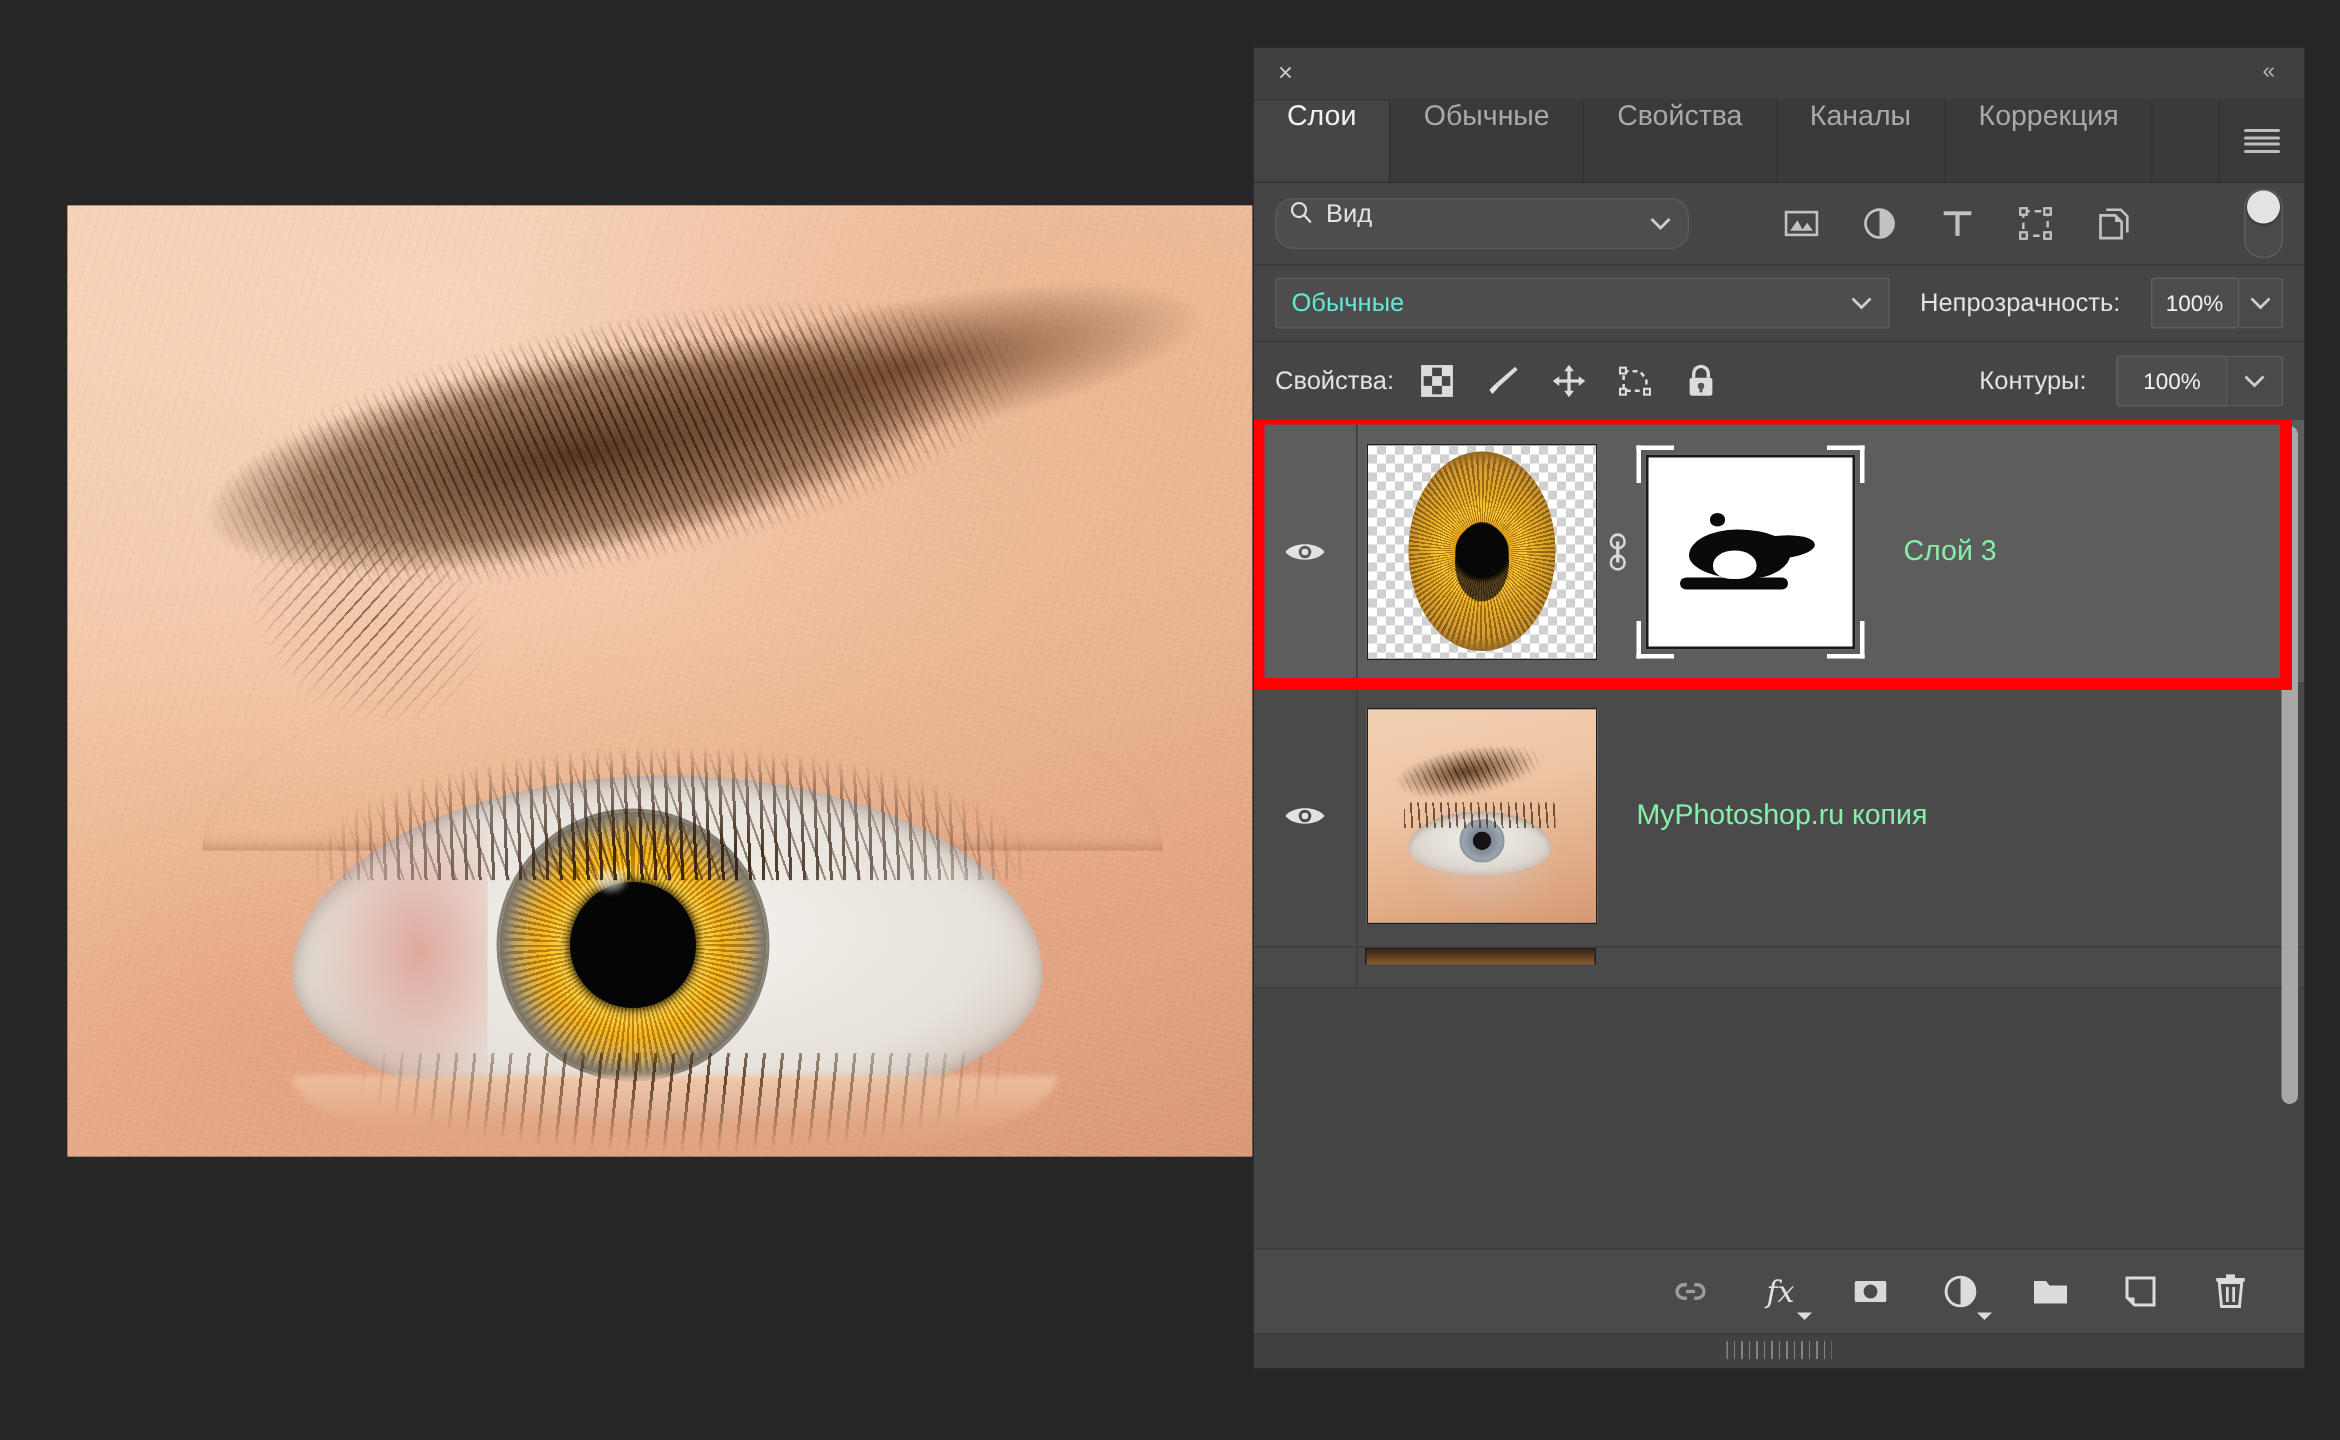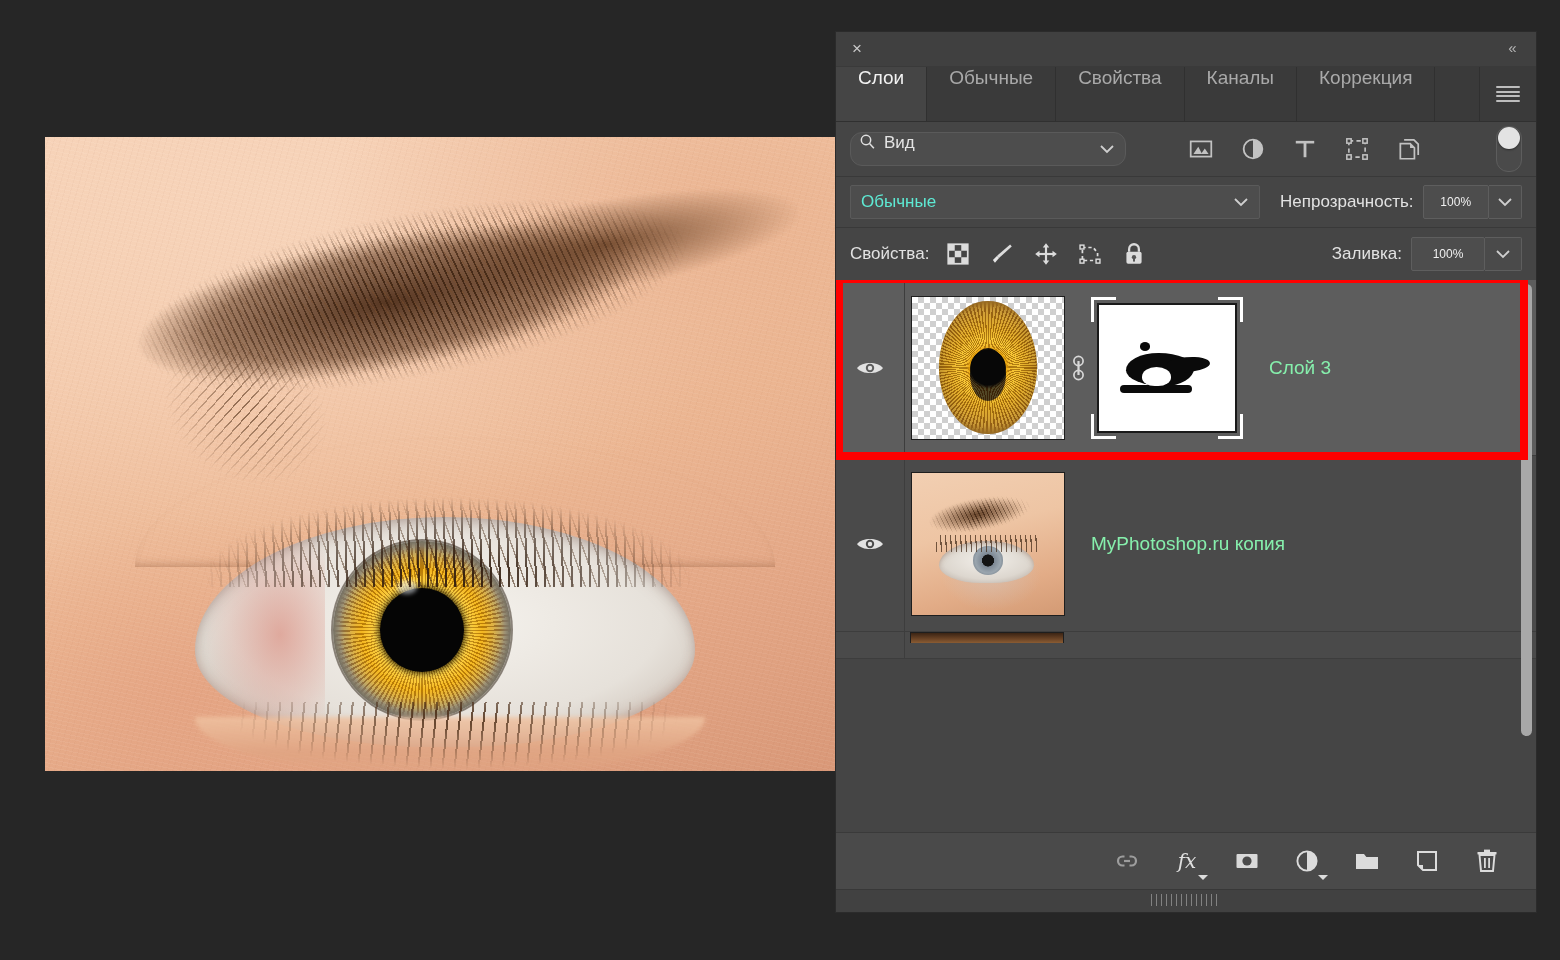--- a/index.html
+++ b/index.html
@@ -192,22 +192,22 @@
     border-bottom:1px solid #393939;background:#454545;
   }
   .blend-select{
     flex:0 0 388px;height:32px;background:#4d4d4d;border:1px solid #5a5a5a;border-radius:2px;
     display:flex;align-items:center;padding:0 10px;position:relative;cursor:pointer;
   }
   .blend-select .lbl{font-size:17px;color:#5eead4;}
   .blend-select .caret{position:absolute;right:10px;top:50%;transform:translateY(-50%);}
   .field-label{font-size:17px;color:#e2e2e2;margin-left:20px;white-space:nowrap;}
   .numbox{
-    width:72px;height:32px;margin-left:9px;background:#4d4d4d;border:1px solid #5e5e5e;border-radius:2px;
-    display:flex;align-items:center;justify-content:center;font-size:12px;color:#f0f0f0;cursor:text;
+    width:72px;height:32px;margin-left:20px;background:#4d4d4d;border:1px solid #5e5e5e;border-radius:2px;
+    display:flex;align-items:center;justify-content:center;font-size:15px;color:#f0f0f0;cursor:text;
   }
   .numcaret{
     width:36px;height:32px;background:#4a4a4a;border:1px solid #5e5e5e;border-left:none;border-radius:0 2px 2px 0;
     display:flex;align-items:center;justify-content:center;cursor:pointer;
   }
 
   
   .lock-row{
     height:52px;display:flex;align-items:center;padding:0 14px;flex:0 0 auto;background:#454545;
   }
@@ -542,21 +542,21 @@
           <rect x="17.6" y="16.8" width="3.6" height="3.6" fill="#454545" stroke="#dcdcdc" stroke-width="1.3"></rect>
           <rect x="2.8" y="16.8" width="3.6" height="3.6" fill="#454545" stroke="#dcdcdc" stroke-width="1.3"></rect>
         </svg>
         <svg class="licon" viewBox="0 0 24 24">
           <path d="M7.5 10 V7.5 a4.5 4.5 0 0 1 9 0 V10" fill="none" stroke="#dcdcdc" stroke-width="2.1"></path>
           <rect x="5" y="10" width="14" height="11" rx="1.6" fill="#dcdcdc"></rect>
           <circle cx="12" cy="15" r="2" fill="#555"></circle>
           <rect x="11.1" y="15" width="1.8" height="4" fill="#555"></rect>
         </svg>
       </div>
-      <span class="field-label" style="margin-left:auto">Заливка:</span>
+      <span class="field-label" style="margin-left:auto">Контуры:</span>
       <div class="numbox">100%</div>
       <div class="numcaret">
         <svg width="16" height="10" viewBox="0 0 16 10">
           <polyline points="2,2 8,8 14,2" fill="none" stroke="#cfcfcf" stroke-width="1.8"></polyline>
         </svg>
       </div>
     </div>
 
     <div class="layers-wrap">
       <div class="layers">

